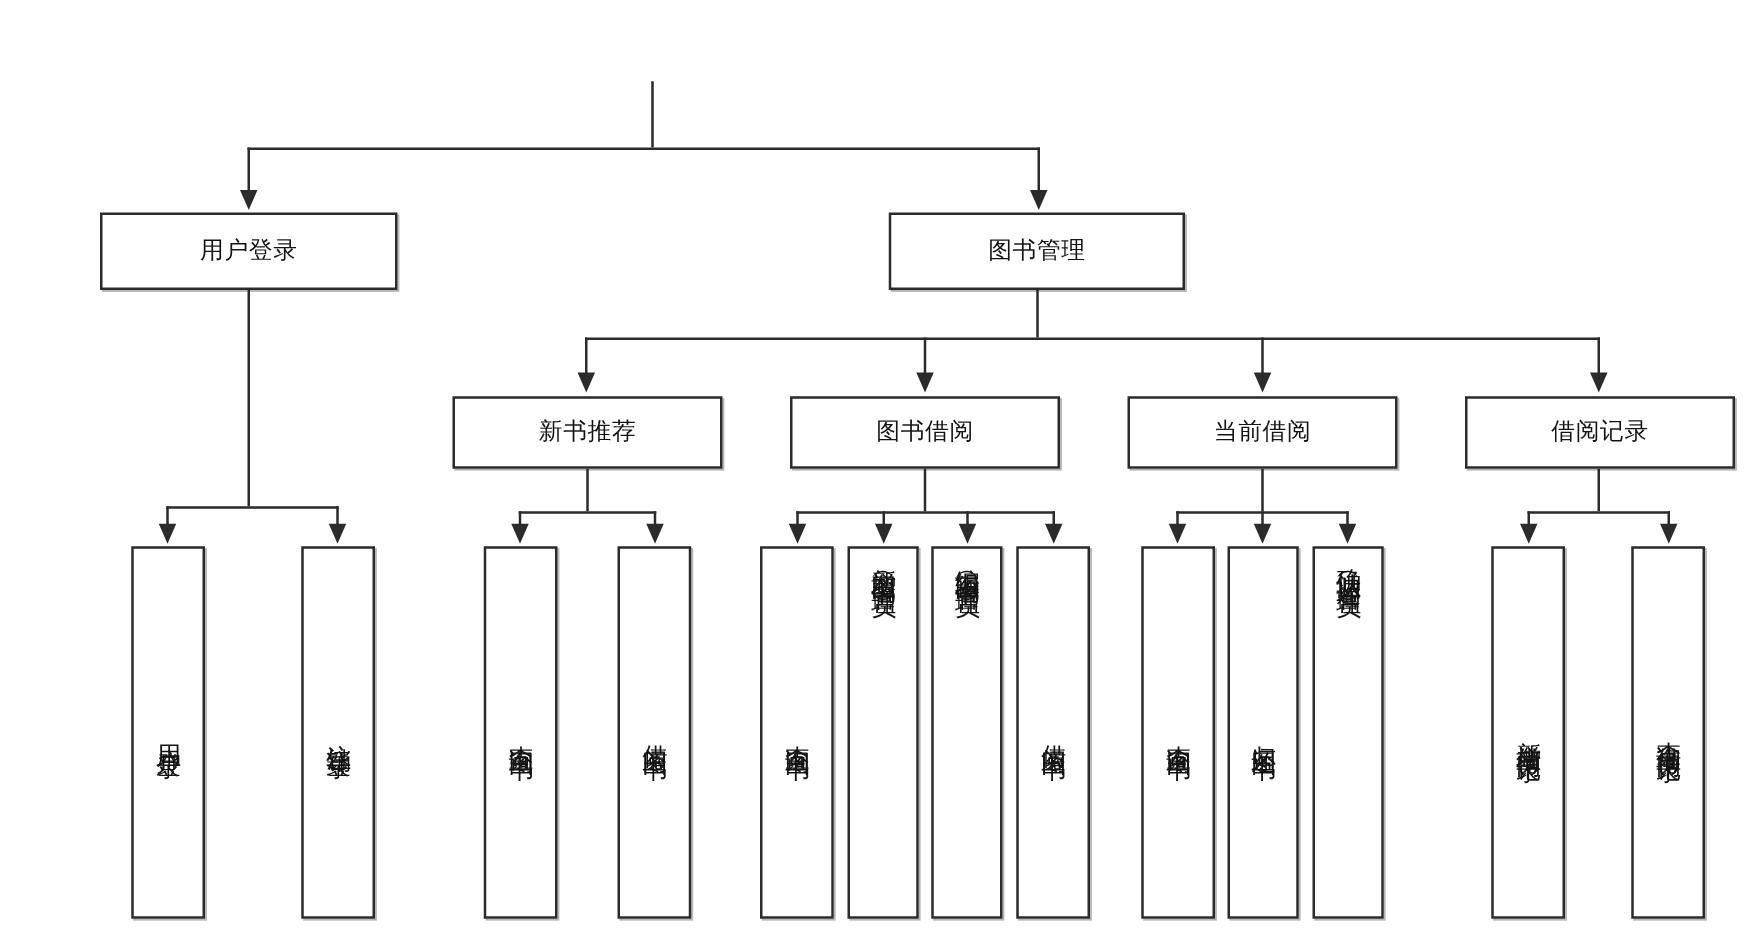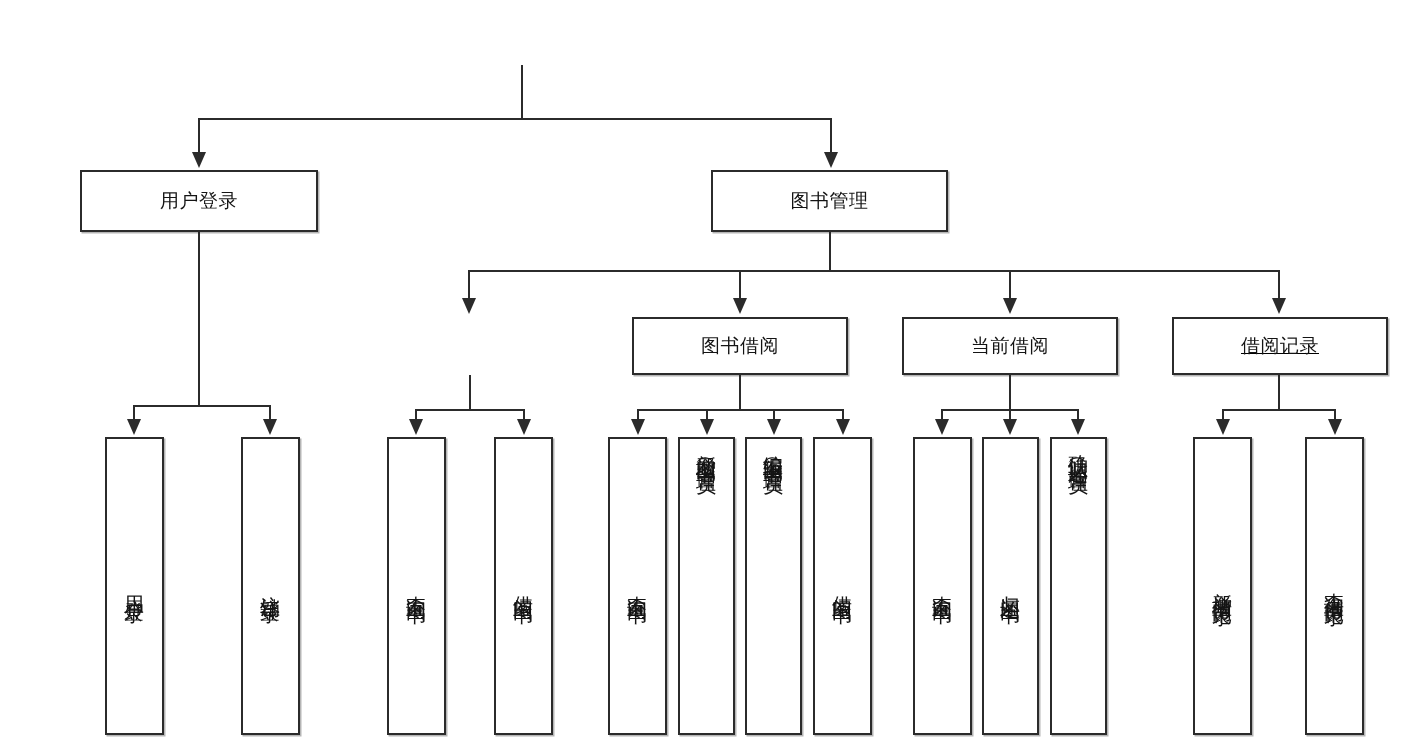--- a/index.html
+++ b/index.html
@@ -111,27 +111,30 @@
   <div class="hline" style="left:468px;top:270px;width:812px;height:2px;"></div>
   <div class="vline" style="left:468px;top:270px;width:2px;height:30px;"></div>
   <div class="arrow" style="left:462px;top:298px;"></div>
   <div class="vline" style="left:739px;top:270px;width:2px;height:30px;"></div>
   <div class="arrow" style="left:733px;top:298px;"></div>
   <div class="vline" style="left:1009px;top:270px;width:2px;height:30px;"></div>
   <div class="arrow" style="left:1003px;top:298px;"></div>
   <div class="vline" style="left:1278px;top:270px;width:2px;height:30px;"></div>
   <div class="arrow" style="left:1272px;top:298px;"></div>
 
+  <div class="node lvl3" style="left:362px;top:317px;width:216px;height:58px;">
+    <span class="lbl">新书推荐</span>
+  </div>
   <div class="node lvl3" style="left:632px;top:317px;width:216px;height:58px;">
     <span class="lbl">图书借阅</span>
   </div>
   <div class="node lvl3" style="left:902px;top:317px;width:216px;height:58px;">
     <span class="lbl">当前借阅</span>
   </div>
-  <div class="node lvl3" style="left:1172px;top:317px;width:216px;height:58px;text-decoration:underline;">
+  <div class="node lvl3" style="left:1172px;top:317px;width:216px;height:58px;">
     <span class="lbl">借阅记录</span>
   </div>
 
   <div class="vline" style="left:469px;top:375px;width:2px;height:34px;"></div>
   <div class="hline" style="left:415px;top:409px;width:110px;height:2px;"></div>
   <div class="vline" style="left:415px;top:409px;width:2px;height:12px;"></div>
   <div class="arrow" style="left:409px;top:419px;"></div>
   <div class="vline" style="left:523px;top:409px;width:2px;height:12px;"></div>
   <div class="arrow" style="left:517px;top:419px;"></div>
 

